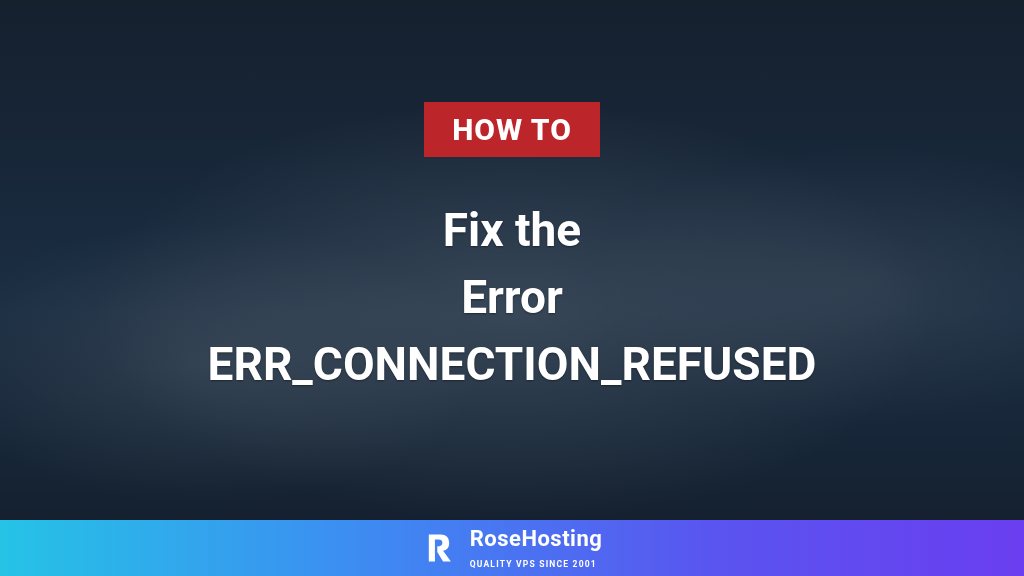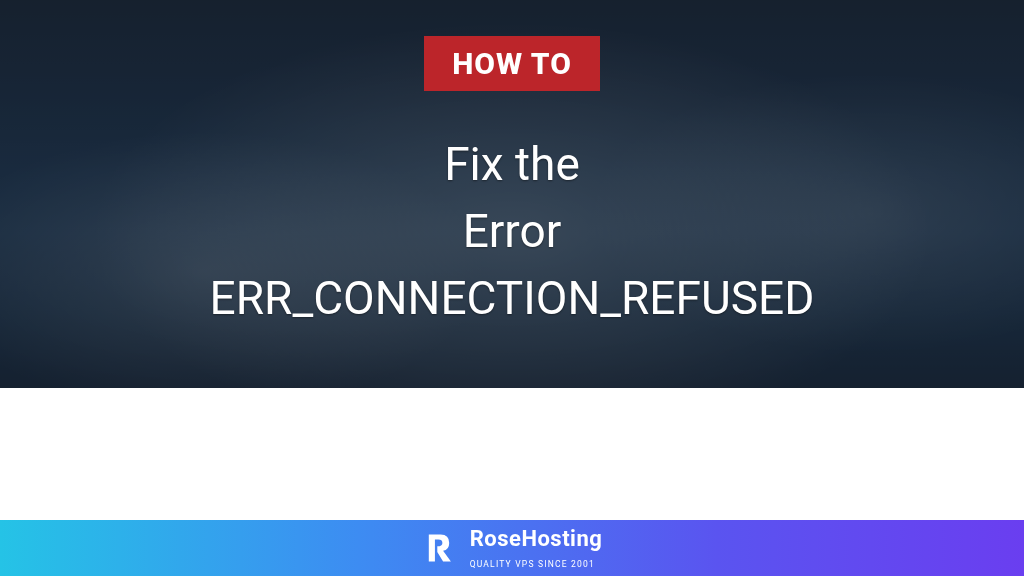--- a/index.html
+++ b/index.html
@@ -5,21 +5,21 @@
     * { margin: 0; padding: 0; box-sizing: border-box; }
     body {
       width: 1024px;
       height: 576px;
       overflow: hidden;
       font-family: -apple-system, BlinkMacSystemFont, "Segoe UI", Roboto, Helvetica, Arial, sans-serif;
       position: relative;
     }
     .hero {
       width: 100%;
-      height: 388px;
+      height: 520px;
       position: relative;
       background:
         radial-gradient(ellipse 600px 300px at 50% 60%, rgba(255,255,255,0.25), rgba(255,255,255,0) 70%),
         radial-gradient(ellipse 400px 200px at 20% 70%, rgba(255,255,255,0.18), rgba(255,255,255,0) 70%),
         radial-gradient(ellipse 400px 200px at 85% 55%, rgba(255,255,255,0.15), rgba(255,255,255,0) 70%),
         linear-gradient(180deg, #1a2838 0%, #1d3147 25%, #1e3a55 45%, #213f5b 60%, #1c354d 80%, #18283a 100%);
       display: flex;
       flex-direction: column;
       align-items: center;
       justify-content: center;
@@ -44,21 +44,21 @@
       background: #c92127;
       color: #ffffff;
       font-weight: 800;
       letter-spacing: 1px;
       font-size: 30px;
       padding: 10px 28px;
       margin-bottom: 40px;
     }
     .title {
       color: #ffffff;
-      font-weight: 400;
+      font-weight: 700;
       font-size: 46px;
       line-height: 1.45;
       max-width: 960px;
       text-shadow: 0 1px 2px rgba(0,0,0,0.4);
     }
     .footer {
       width: 100%;
       height: 56px;
       position: absolute;
       bottom: 0;
@@ -85,21 +85,21 @@
     .brand-name {
       color: #ffffff;
       font-weight: 700;
       font-size: 22px;
       letter-spacing: 0.5px;
     }
     .brand-tag {
       color: #ffffff;
       font-size: 8.5px;
       letter-spacing: 1.2px;
-      font-weight: 400;
+      font-weight: 700;
       margin-top: 10px;
     }
   </style>
 </head>
 <body>
 
 <div class="hero">
   <div class="content">
     <div class="badge">HOW TO</div>
     <div class="title">

